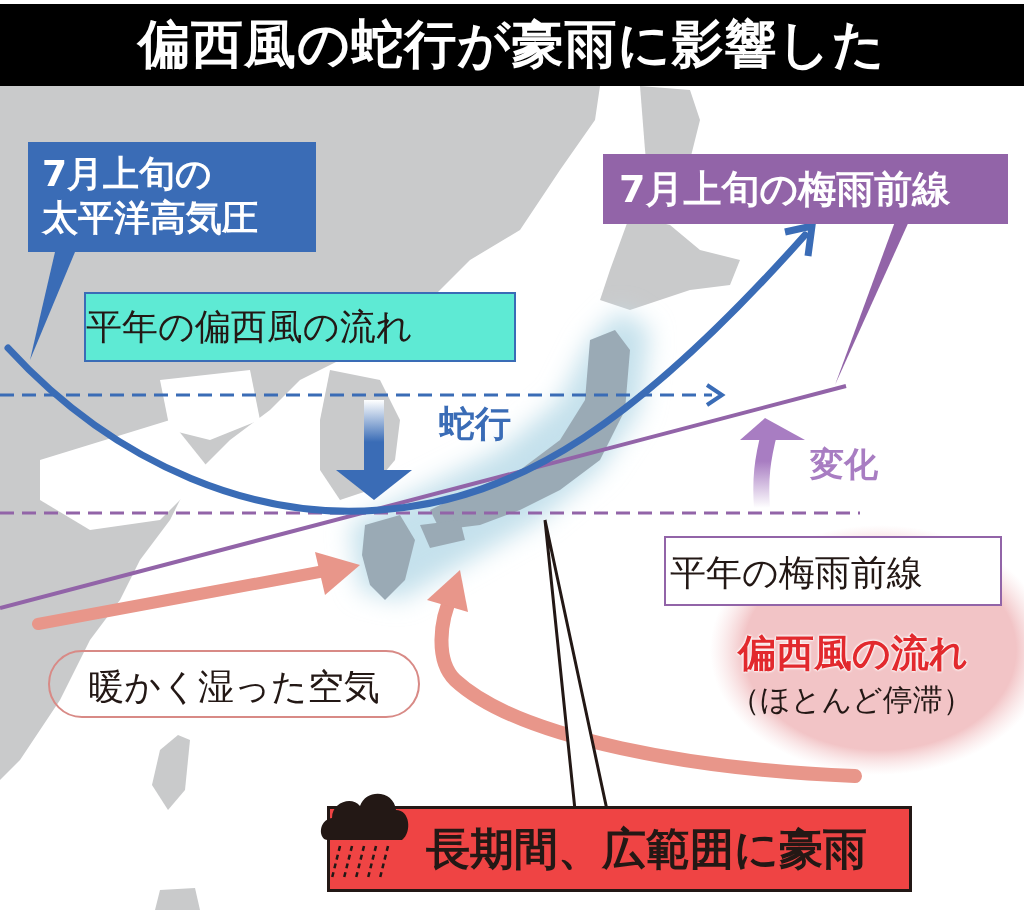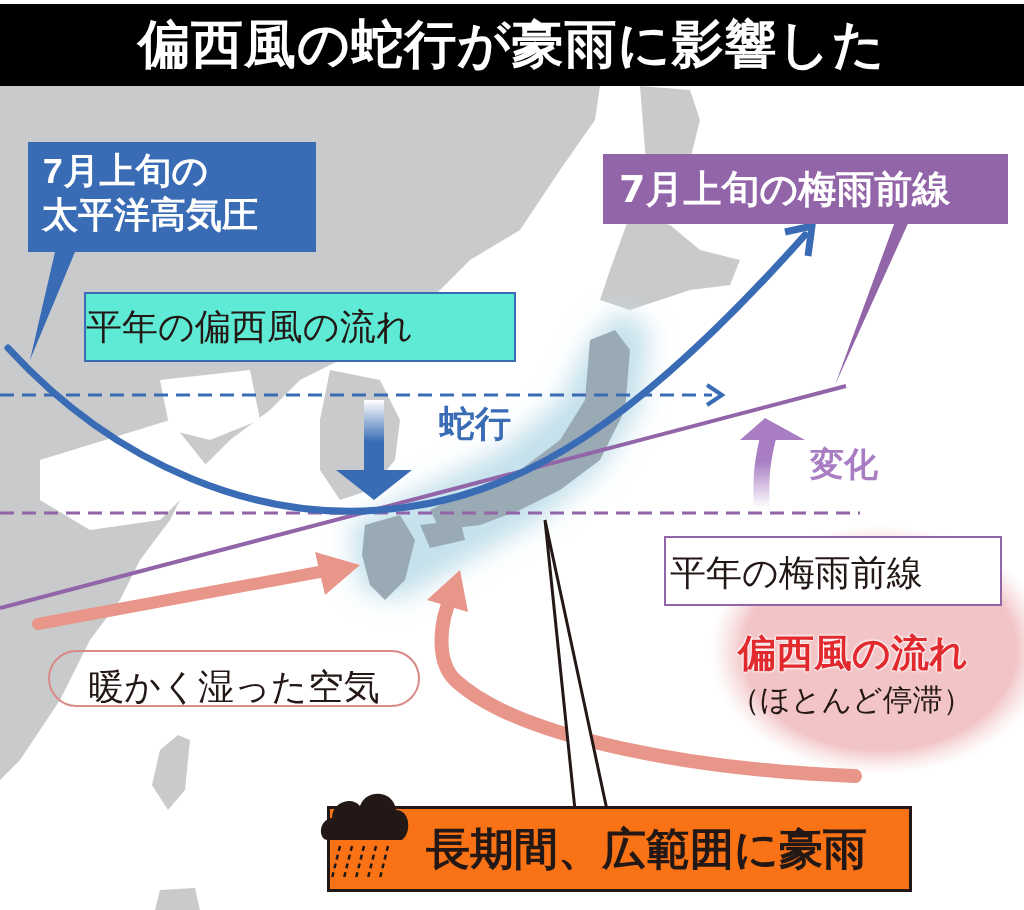--- a/index.html
+++ b/index.html
@@ -10,21 +10,21 @@
   .title-bar {
     position:absolute; left:0; top:4px; width:1024px; height:82px;
     background:#000000; color:#ffffff;
     display:flex; align-items:center; justify-content:center;
     font-weight:bold; font-size:52px; letter-spacing:1px;
   }
   .box { position:absolute; }
   .blue-box {
     left:28px; top:142px; width:288px; height:110px;
     background:#3a6cb6; color:#fff; font-weight:bold; font-size:36px;
-    line-height:44px; padding:10px 14px;font-family:Liberation Mono, monospace;
+    line-height:44px; padding:10px 14px;
   }
   .purple-box {
     left:603px; top:138px; width:405px; height:70px;
     background:#9264a8; color:#fff; font-weight:bold; font-size:38px;
     line-height:70px; padding-left:16px;margin-top:16px;
   }
   .normal-jet {
     left:84px; top:292px; width:432px; height:70px;
     background:#5eead4; border:2px solid #3a6cb6; color:#231815;
     font-size:36px; line-height:66px; padding-left:0;
@@ -35,27 +35,27 @@
     font-size:36px; line-height:70px; padding-left:4px;
   }
   .meander-label { left:398px; top:400px; color:#3a6cb6; font-weight:bold; font-size:36px;padding-left:41px; }
   .change-label { left:810px; top:442px; color:#a87dc2; font-weight:bold; font-size:34px;text-align:center; }
   .pacific-title {
     left:738px; top:628px; color:#e2292d; font-weight:bold; font-size:38px;
     text-shadow: 0 0 3px #fff, 0 0 3px #fff, 0 0 2px #fff;
   }
   .pacific-sub { left:730px; top:680px; color:#231815; font-size:30px; }
   .warm-air {
-    left:48px; top:650px; width:372px; height:57px;
+    left:48px; top:650px; width:372px; height:68px;
     border:2px solid #d88a86; border-radius:37px; background:rgba(255,255,255,0.0);
     color:#231815; font-size:36px; line-height:70px; text-align:center;
   }
   .rain-box {
     left:327px; top:806px; width:585px; height:86px;
-    background:#f97316; border:3px solid #231815; color:#231815;
+    background:#ef4444; border:3px solid #231815; color:#231815;
     font-weight:bold; font-size:44px; line-height:80px; padding-left:96px;
   }
   .cloud-icon { position:absolute; left:318px; top:782px; width:95px; height:100px; }
 </style>
 </head>
 <body>
 
 <div id="stage">
 
   <svg class="map" width="1024" height="910" viewBox="0 0 1024 910">

